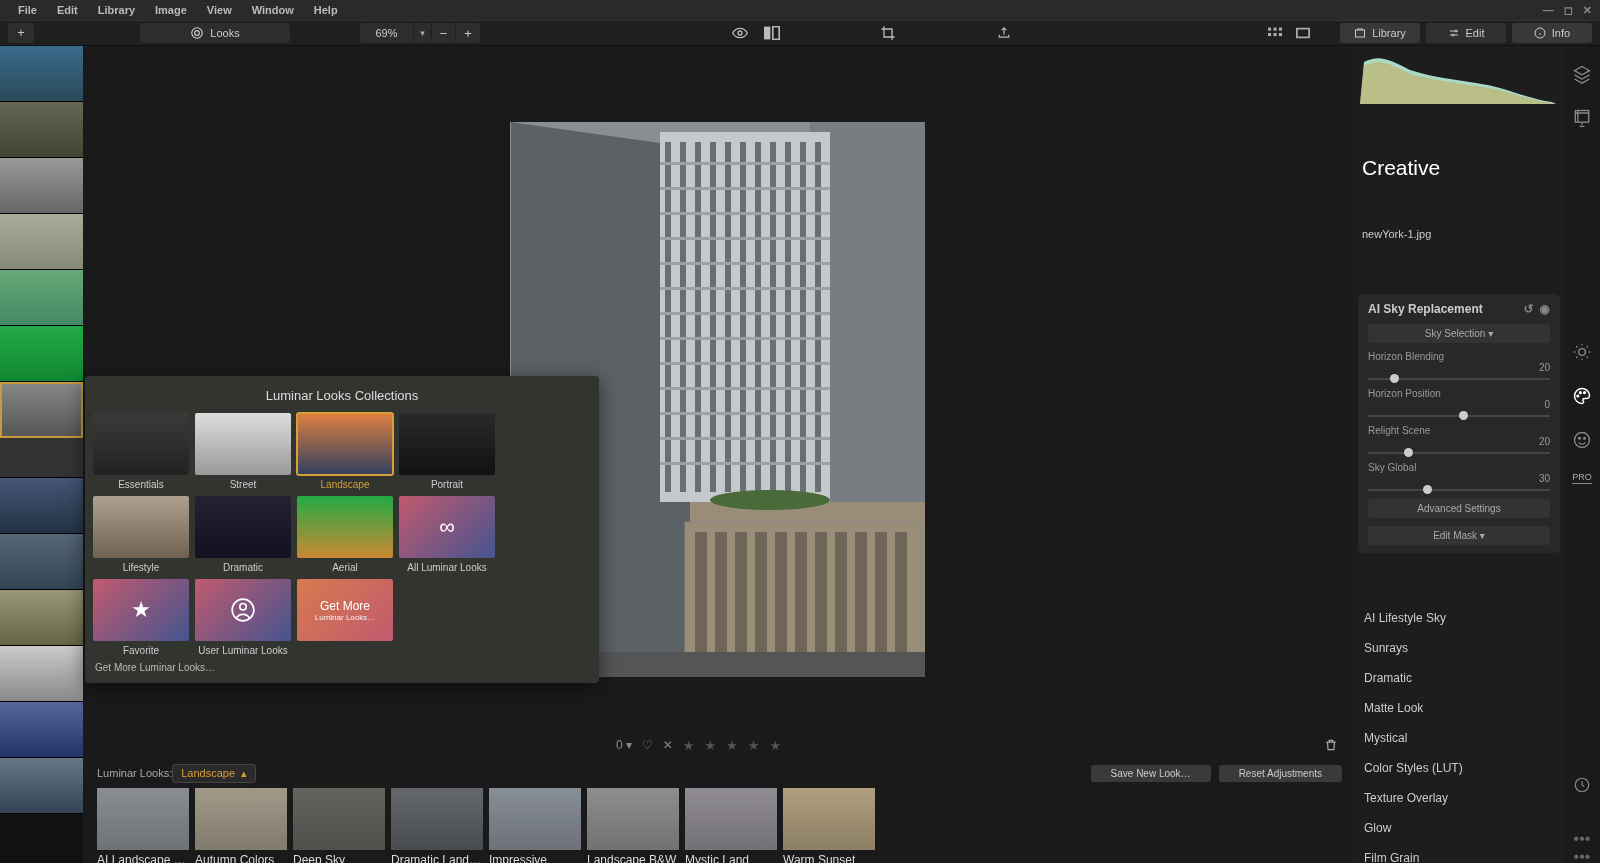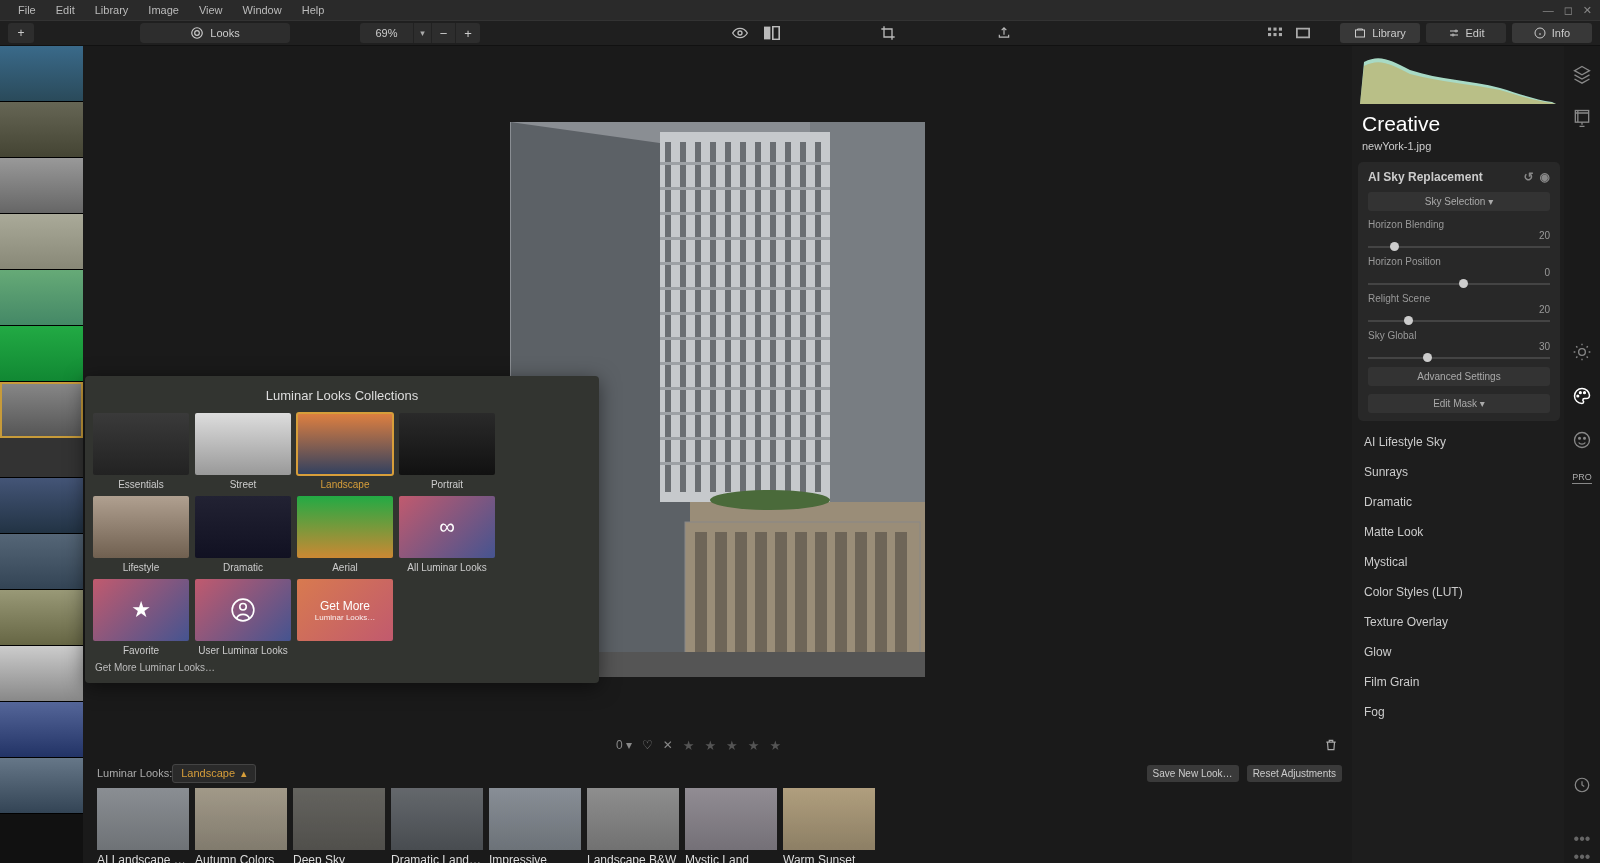--- a/index.html
+++ b/index.html
@@ -1,17 +1,17 @@
 <!DOCTYPE html>
 <html><head>
 <meta charset="utf-8">
 <style>
 * { box-sizing: border-box; margin: 0; padding: 0; }
 body { font-family: -apple-system, "Segoe UI", Arial, sans-serif; color: #ccc; background: #1a1a1a; overflow: hidden; width: 1600px; height: 863px; user-select: none; }
-.titlebar { height: 20px; background: #2a2a2a; display: flex; align-items: center; padding: 4px 8px; font-size: 11px; color: #bbb; }
+.titlebar { height: 20px; background: #2a2a2a; display: flex; align-items: center; padding: 4px 8px; font-size: 11px; color: #bbb; font-weight: bold; }
 .titlebar .menu-item { padding: 0 10px; cursor: default; }
 .titlebar .win-ctrls { margin-left: auto; display: flex; gap: 10px; color: #888; font-size: 11px; }
 .toolbar { height: 26px; background: #1f1f1f; border-top: 1px solid #333; border-bottom: 1px solid #111; display: flex; align-items: center; padding: 0 8px; }
 .tb-btn { width: 26px; height: 20px; background: #2d2d2d; border-radius: 3px; display: flex; align-items: center; justify-content: center; font-size: 12px; color: #ccc; margin-right: 6px; }
 .tb-looks { width: 150px; height: 20px; background: #2d2d2d; border-radius: 4px; display: flex; align-items: center; justify-content: center; font-size: 11px; color: #ccc; margin: 0 70px 0 100px; gap: 6px; }
 .tb-zoom { display: flex; align-items: center; gap: 0; margin-right: auto; }
 .tb-zoom .zoom-pct { width: 54px; height: 20px; background: #2d2d2d; border-radius: 3px 0 0 3px; display: flex; align-items: center; justify-content: center; font-size: 11px; color: #ccc; border-right: 1px solid #222; }
 .tb-zoom .dd { width: 18px; height: 20px; background: #2d2d2d; display: flex; align-items: center; justify-content: center; font-size: 9px; color: #aaa; border-right: 1px solid #222; }
 .tb-zoom .pm { width: 24px; height: 20px; background: #2d2d2d; display: flex; align-items: center; justify-content: center; font-size: 13px; color: #ccc; }
 .tb-center { display: flex; gap: 90px; align-items: center; margin-right: auto; }
@@ -27,26 +27,26 @@
 .canvas-area { flex: 1; background: #1a1a1a; position: relative; display: flex; flex-direction: column; }
 .canvas-view { flex: 1; display: flex; align-items: center; justify-content: center; overflow: hidden; }
 .canvas-img { width: 415px; height: 555px; background: #7e8388; position: relative; overflow: hidden; margin-top: 20px; }
 .bottom-info { height: 26px; display: flex; align-items: center; justify-content: center; gap: 10px; color: #888; font-size: 12px; }
 .bottom-info .trash { margin-left: auto; margin-right: 14px; }
 .bottom-info .star { color: #555; font-size: 13px; }
 .looks-bar { height: 105px; background: #1a1a1a; padding: 4px 10px 8px 14px; }
 .looks-bar-head { height: 22px; display: flex; align-items: center; font-size: 11px; color: #aaa; gap: 0; }
 .looks-bar-head .dd { background: #2a2a2a; border: 1px solid #444; padding: 2px 8px; border-radius: 3px; color: #d79e3a; display: flex; gap: 6px; align-items: center; }
 .looks-bar-head .actions { margin-left: auto; display: flex; gap: 8px; }
-.looks-bar-head .actions .abtn { background: #3a3a3a; padding: 3px 6px; border-radius: 3px; font-size: 10px; color: #ccc; }
+.looks-bar-head .actions .abtn { background: #3a3a3a; padding: 3px 20px; border-radius: 3px; font-size: 10px; color: #ccc; }
 .looks-row { display: flex; gap: 6px; margin-top: 4px; }
 .look-item { width: 92px; }
 .look-item .lk-img { width: 92px; height: 62px; background: #5e6268; }
 .look-item .lk-label { font-size: 12px; color: #ddd; padding-top: 3px; white-space: nowrap; overflow: hidden; text-overflow: ellipsis; }
-.right-panel { width: 212px; background: #1d1d1d; display: flex; flex-direction: column; padding: 6px 4px 6px 6px; overflow: hidden; }
+.right-panel { width: 212px; background: #1d1d1d; display: flex; flex-direction: column; padding: 6px 4px 6px 6px; overflow: hidden; gap: 44px; }
 .side-icons { width: 36px; background: #1a1a1a; display: flex; flex-direction: column; align-items: center; padding-top: 16px; gap: 20px; }
 .side-icons .sic { width: 24px; height: 24px; display: flex; align-items: center; justify-content: center; color: #888; }
 .side-icons .sic.sel { color: #fff; }
 .histogram { height: 52px; margin: 0 2px 6px 2px; position: relative; }
 .panel-title { font-size: 21px; color: #fff; font-weight: 400; padding: 2px 4px 2px 4px; }
 .panel-file { font-size: 11px; color: #ccc; padding: 2px 4px 10px 4px; }
 .tool-panel { background: #282828; border-radius: 5px; padding: 8px 10px; margin-bottom: 6px; }
 .tool-panel .tp-title { font-size: 12px; color: #ccc; font-weight: 600; display: flex; align-items: center; }
 .tool-panel .tp-title .tp-right { margin-left: auto; display: flex; gap: 6px; color: #888; }
 .tp-btn { background: #333; border-radius: 3px; text-align: center; font-size: 10px; color: #aaa; padding: 4px 0; margin-top: 8px; }

